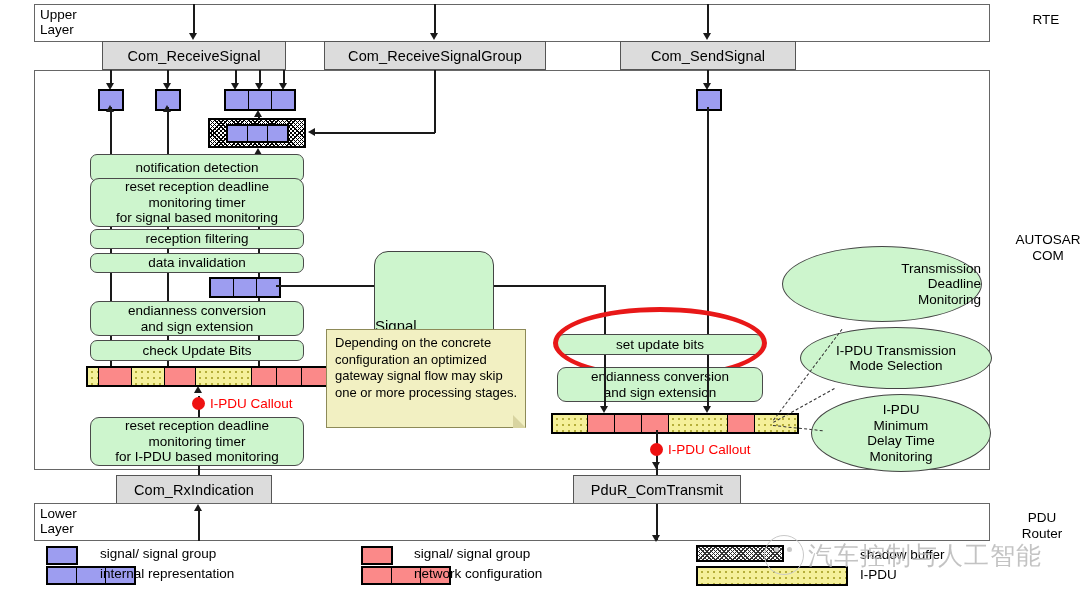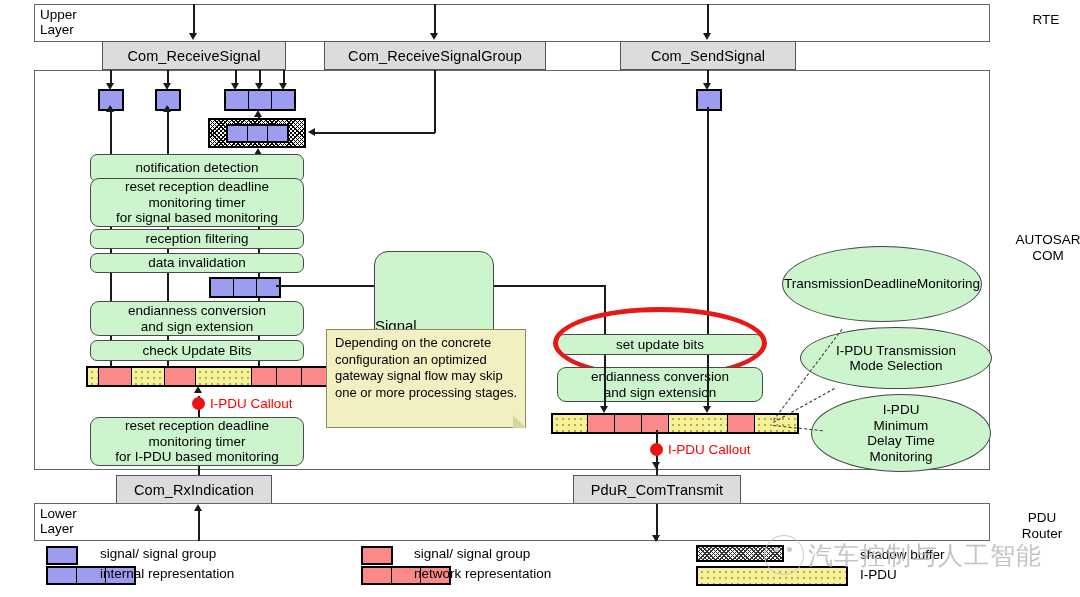--- a/index.html
+++ b/index.html
@@ -329,21 +329,21 @@
     <div class="cell yel" style="width:42px;height:17px;"></div>
   </div>
 
   <div class="abs ln vl" style="left:640px;top:430px;height:45px;"></div>
   <div class="arrow-d" style="left:636px;top:462px;"></div>
   <div class="dot" style="left:634px;top:443px;"></div>
   <div class="abs callout-txt" style="left:652px;top:442px;">
     <span>I-PDU Callout</span>
   </div>
 
-  <div class="abs ell" style="left:766px;top:246px;width:200px;height:76px;flex-direction:row;">
+  <div class="abs ell" style="left:766px;top:246px;width:200px;height:76px;flex-direction:column;align-items:flex-end;">
     <span>Transmission</span>
     <span>Deadline</span>
     <span>Monitoring</span>
   </div>
 
   <div class="abs ell" style="left:784px;top:327px;width:192px;height:62px;flex-direction:column;">
     <span>I-PDU Transmission</span>
     <span>Mode Selection</span>
   </div>
 
@@ -403,21 +403,21 @@
   </div>
   <div class="abs cells" style="left:345px;top:566px;">
     <div class="cell red" style="width:28px;height:15px;"></div>
     <div class="cell red" style="width:28px;height:15px;"></div>
     <div class="cell red" style="width:28px;height:15px;"></div>
   </div>
   <div class="abs legtxt" style="left:398px;top:546px;">
     <span>signal/ signal group</span>
   </div>
   <div class="abs legtxt" style="left:398px;top:566px;">
-    <span>network representation</span>
+    <span>network configuration</span>
   </div>
 
   <div class="abs wavy-swatch" style="left:680px;top:545px;width:88px;height:17px;"></div>
   <div class="abs cells" style="left:680px;top:566px;">
     <div class="cell yel" style="width:148px;height:16px;"></div>
   </div>
   <div class="abs legtxt" style="left:844px;top:547px;">
     <span>shadow buffer</span>
   </div>
   <div class="abs legtxt" style="left:844px;top:567px;">

